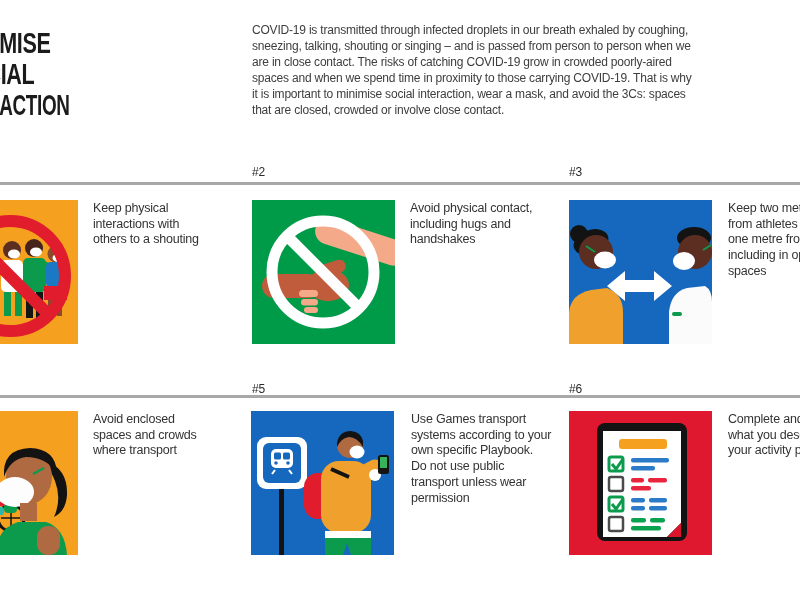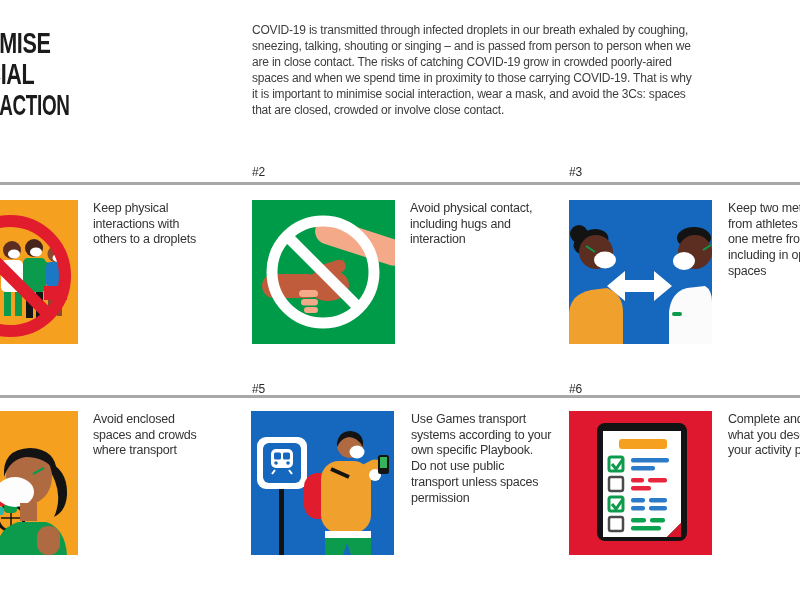--- a/index.html
+++ b/index.html
@@ -75,21 +75,21 @@
       <rect x="123" y="100" width="5" height="16" fill="#8A4A2E"></rect>
     </g>
     <g>
       <circle cx="76" cy="76" r="55" fill="none" stroke="#E11C2C" stroke-width="12"></circle>
       <line x1="37" y1="37" x2="115" y2="115" stroke="#E11C2C" stroke-width="12"></line>
     </g>
   </svg>
 </div>
 <div class="cap" style="left:93px;top:201px">Keep physical
 interactions with
-others to a droplets</div>
+others to a shouting</div>
 
 <div class="tile" style="left:252px;top:200px;width:143px">
   <svg width="143" height="144" viewBox="0 0 143 144">
     <rect width="143" height="144" fill="#009B48"></rect>
     <g>
       <rect x="60" y="40" width="95" height="26" rx="13" fill="#F4A988" transform="rotate(18 143 52)"></rect>
       <rect x="10" y="74" width="58" height="24" rx="12" fill="#C05B3B"></rect>
       <rect x="66" y="62" width="28" height="13" rx="6.5" fill="#C05B3B" transform="rotate(-18 80 68)"></rect>
       <ellipse cx="76" cy="85" rx="21" ry="16" fill="#C05B3B"></ellipse>
       <rect x="47" y="90" width="19" height="7" rx="3.5" fill="#F4A988"></rect>
@@ -97,21 +97,21 @@
       <rect x="52" y="107" width="14" height="6" rx="3" fill="#F4A988"></rect>
     </g>
     <g>
       <circle cx="71" cy="72" r="51" fill="none" stroke="#ffffff" stroke-width="11"></circle>
       <line x1="35" y1="36" x2="107" y2="108" stroke="#ffffff" stroke-width="11"></line>
     </g>
   </svg>
 </div>
 <div class="cap" style="left:410px;top:201px">Avoid physical contact,
 including hugs and
-interaction</div>
+handshakes</div>
 
 <div class="tile" style="left:569px;top:200px;width:143px">
   <svg width="143" height="144" viewBox="0 0 143 144">
     <rect width="143" height="144" fill="#1568BE"></rect>
     <g>
       <circle cx="10" cy="34" r="9" fill="#131313"></circle>
       <ellipse cx="22" cy="42" rx="18" ry="12" fill="#131313" transform="rotate(-20 22 42)"></ellipse>
       <circle cx="27" cy="52" r="17" fill="#5C2E22"></circle>
       <line x1="26" y1="52" x2="17" y2="46" stroke="#0C9B4C" stroke-width="2"></line>
       <ellipse cx="36" cy="60" rx="11" ry="8.5" fill="#ffffff"></ellipse>
@@ -191,21 +191,21 @@
       <rect x="74" y="120" width="46" height="7" fill="#ffffff"></rect>
       <rect x="74" y="127" width="46" height="17" fill="#0C9B4C"></rect>
       <polygon points="92,144 100,144 96,132" fill="#1568BE"></polygon>
     </g>
   </svg>
 </div>
 <div class="cap" style="left:411px;top:412px">Use Games transport
 systems according to your
 own specific Playbook.
 Do not use public
-transport unless spaces
+transport unless wear
 permission</div>
 
 <div class="tile" style="left:569px;top:411px;width:143px">
   <svg width="143" height="144" viewBox="0 0 143 144">
     <rect width="143" height="144" fill="#E0182F"></rect>
     <g>
       <rect x="28" y="12" width="90" height="118" rx="8" fill="#131313"></rect>
       <path d="M34 20 H112 V112 L98 126 H34 Z" fill="#ffffff"></path>
       <polygon points="98,126 112,112 112,126" fill="#D8152B"></polygon>
       <rect x="50" y="28" width="48" height="10" rx="3" fill="#F5A01E"></rect>

